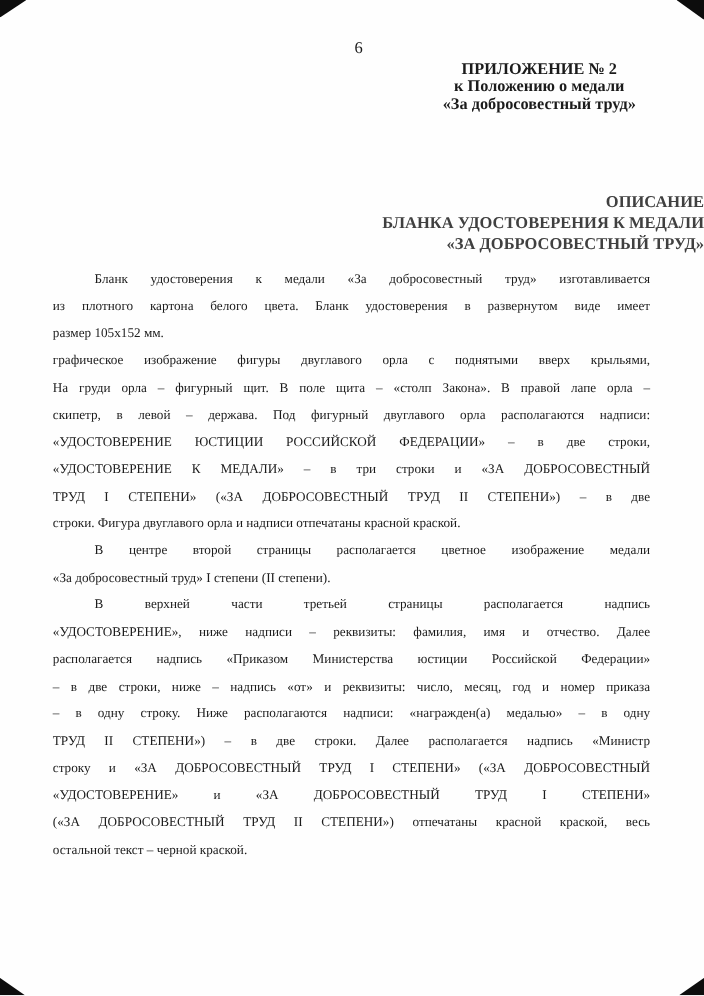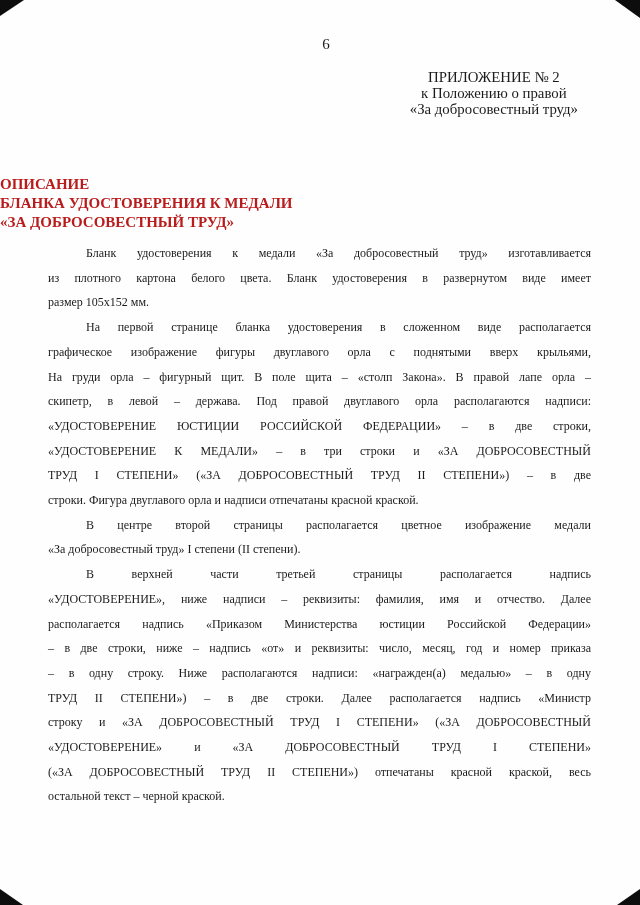--- a/index.html
+++ b/index.html
@@ -31,37 +31,38 @@
     top: 36px;
     left: 0;
     width: 100%;
     text-align: center;
     font-size: 15px;
     padding-left: 12px;
     box-sizing: border-box;
   }
   .appendix {
     position: absolute;
-    top: 69px;
+    top: 55px;
     right: 62px;
     text-align: center;
     font-size: 14.8px;
     line-height: 16.2px;
     white-space: nowrap;
+    font-weight: bold;
   }
   .doc-title {
     position: absolute;
     top: 175px;
     left: 0;
     width: 100%;
-    text-align: left;
+    text-align: right;
     font-weight: bold;
     font-size: 15px;
     line-height: 19px;
-    color: #b91c1c;
+    color: #404040;
   }
   .body-text {
     position: absolute;
     top: 241px;
     left: 48px;
     width: 543px;
     font-size: 12px;
     line-height: 24.7px;
   }
   .line {
@@ -84,43 +85,42 @@
 
   <div class="corner tl"></div>
   <div class="corner tr"></div>
   <div class="corner bl"></div>
   <div class="corner br"></div>
 
   <div class="page-number">6</div>
 
   <div class="appendix">
     <div>ПРИЛОЖЕНИЕ № 2</div>
-    <div>к Положению о правой</div>
+    <div>к Положению о медали</div>
     <div>«За добросовестный труд»</div>
   </div>
 
   <div class="doc-title">
     <div>ОПИСАНИЕ</div>
     <div>БЛАНКА УДОСТОВЕРЕНИЯ К МЕДАЛИ</div>
     <div>«ЗА ДОБРОСОВЕСТНЫЙ ТРУД»</div>
   </div>
 
   <div class="body-text">
 
     <div class="para">
       <div class="line first">Бланк удостоверения к медали «За добросовестный труд» изготавливается</div>
       <div class="line">из плотного картона белого цвета. Бланк удостоверения в развернутом виде имеет</div>
       <div class="line end">размер 105x152 мм.</div>
     </div>
 
     <div class="para">
-      <div class="line first">На первой странице бланка удостоверения в сложенном виде располагается</div>
       <div class="line">графическое изображение фигуры двуглавого орла с поднятыми вверх крыльями,</div>
       <div class="line">На груди орла – фигурный щит. В поле щита – «столп Закона». В правой лапе орла –</div>
-      <div class="line">скипетр, в левой – держава. Под правой двуглавого орла располагаются надписи:</div>
+      <div class="line">скипетр, в левой – держава. Под фигурный двуглавого орла располагаются надписи:</div>
       <div class="line">«УДОСТОВЕРЕНИЕ ЮСТИЦИИ РОССИЙСКОЙ ФЕДЕРАЦИИ» – в две строки,</div>
       <div class="line">«УДОСТОВЕРЕНИЕ К МЕДАЛИ» – в три строки и «ЗА ДОБРОСОВЕСТНЫЙ</div>
       <div class="line">ТРУД I СТЕПЕНИ» («ЗА ДОБРОСОВЕСТНЫЙ ТРУД II СТЕПЕНИ») – в две</div>
       <div class="line end">строки. Фигура двуглавого орла и надписи отпечатаны красной краской.</div>
     </div>
 
     <div class="para">
       <div class="line first">В центре второй страницы располагается цветное изображение медали</div>
       <div class="line end">«За добросовестный труд» I степени (II степени).</div>
     </div>

